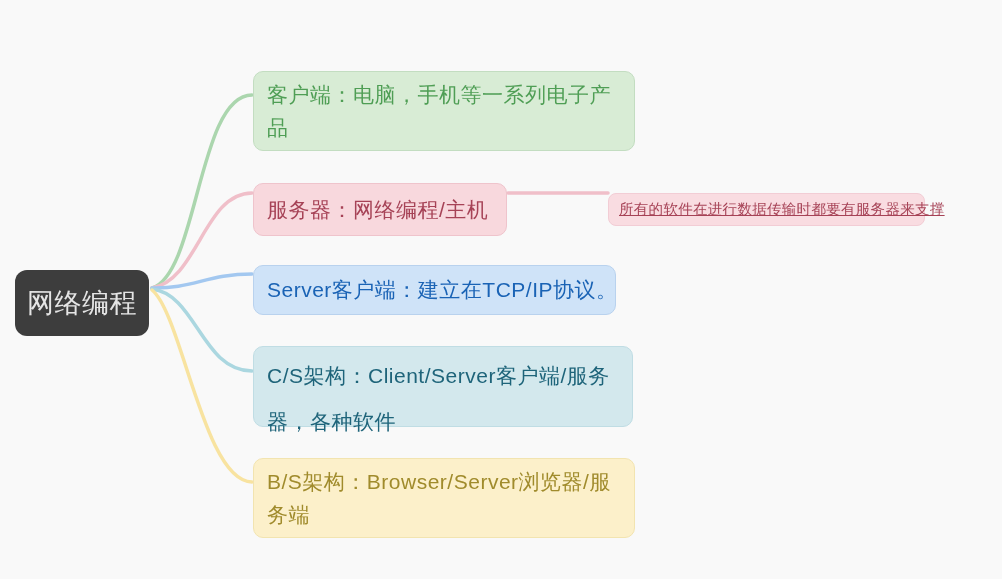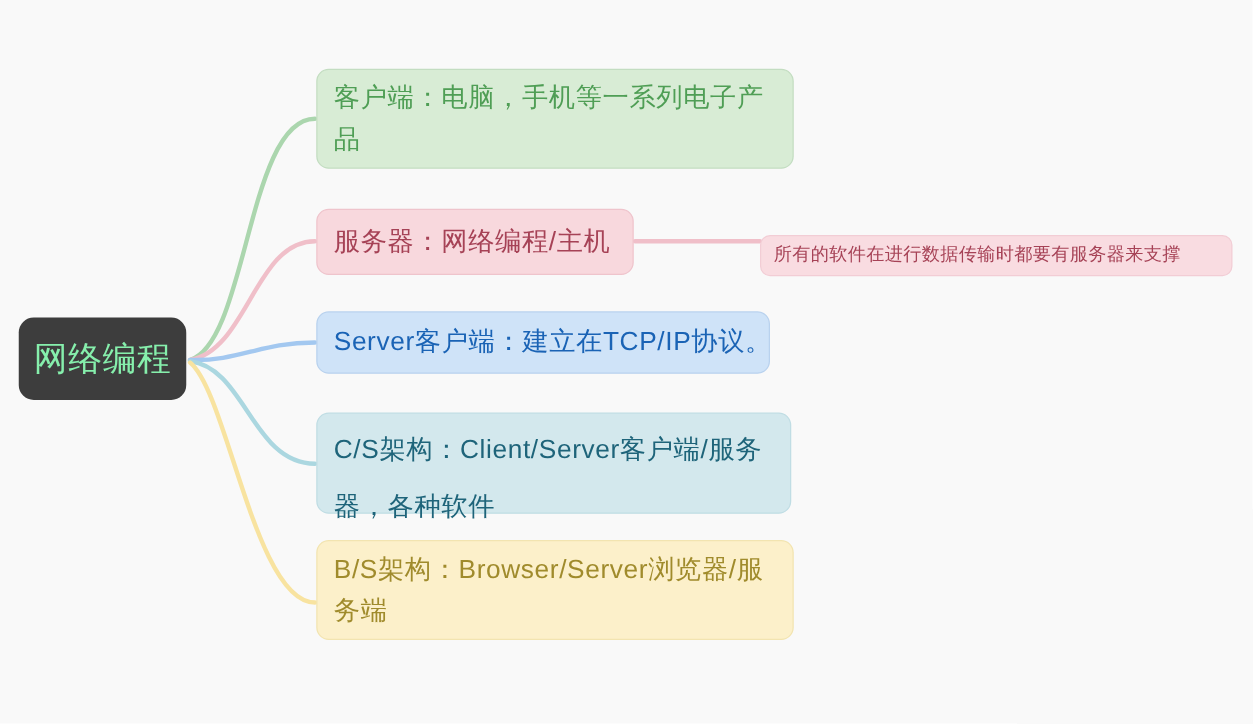--- a/index.html
+++ b/index.html
@@ -19,20 +19,21 @@
     left: 0; top: 0;
     width: 1002px; height: 579px;
     pointer-events: none;
   }
   .node {
     position: absolute;
     border-radius: 10px;
     border: 1px solid transparent;
     font-size: 21px;
     letter-spacing: 0.5px;
+    margin-top: 16px;
   }
   .root-node {
     left: 15px; top: 254px;
     width: 134px; height: 66px;
     border-radius: 12px;
     display: flex;
     align-items: center;
     justify-content: center;
     font-size: 27px;
     font-weight: 500;
@@ -45,44 +46,45 @@
     line-height: 33px;
   }
   .node-server {
     left: 253px; top: 167px;
     width: 254px; height: 53px;
     padding: 0 13px;
     line-height: 51px;
     white-space: nowrap;
   }
   .node-server-note {
-    left: 608px; top: 188px;
-    width: 378px; height: 33px;
+    left: 608px; top: 177px;
+    width: 317px; height: 33px;
     border-radius: 8px;
     font-size: 14.5px;
     letter-spacing: 0.3px;
     padding: 0 10px;
     line-height: 30px;
     white-space: nowrap;
+    text-decoration: underline;
   }
   .node-socket {
     left: 253px; top: 249px;
     width: 363px; height: 50px;
     padding: 0 13px;
     line-height: 48px;
     white-space: nowrap;
   }
   .node-cs {
     left: 253px; top: 330px;
     width: 380px; height: 81px;
     padding: 6px 13px;
     line-height: 46px;
   }
   .node-bs {
-    left: 253px; top: 432px;
+    left: 253px; top: 442px;
     width: 382px; height: 80px;
     padding: 6px 13px;
     line-height: 33px;
   }
   .edge {
     fill: none;
     stroke-width: 3.5;
     stroke-linecap: round;
   }
 </style>
@@ -93,21 +95,21 @@
 
   <svg id="edges" width="1002" height="579" viewBox="0 0 1002 579">
     <path class="edge" d="M152,288 C198,274 198,95 252,95" stroke="#abd6ae"></path>
     <path class="edge" d="M152,288 C198,280 204,193 252,193" stroke="#f0bfc9"></path>
     <path class="edge" d="M508,193 L608,193" stroke="#f0bfc9"></path>
     <path class="edge" d="M152,288 C192,289 208,274 252,274" stroke="#a3c8f0"></path>
     <path class="edge" d="M152,289 C196,294 202,371 252,371" stroke="#abd7e0"></path>
     <path class="edge" d="M152,290 C182,314 204,482 252,482" stroke="#f8e3a0"></path>
   </svg>
 
-  <div class="node root-node" style="background-color: rgb(61, 61, 61); color: #86efac;">网络编程</div>
+  <div class="node root-node" style="background-color: rgb(61, 61, 61); color: #e5e5e5;">网络编程</div>
 
   <div class="node node-client" style="background-color: rgb(216, 236, 213); border-color: rgb(195, 221, 193); color: rgb(79, 158, 85);">客户端：电脑，手机等一系列电子产品</div>
 
   <div class="node node-server" style="background-color: rgb(248, 216, 221); border-color: rgb(239, 196, 204); color: rgb(166, 66, 86);">服务器：网络编程/主机</div>
 
   <div class="node node-server-note" style="background-color: rgb(249, 220, 225); border-color: rgb(242, 205, 213); color: rgb(166, 66, 86);">所有的软件在进行数据传输时都要有服务器来支撑</div>
 
   <div class="node node-socket" style="background-color: rgb(207, 227, 248); border-color: rgb(185, 210, 238); color: rgb(26, 99, 181);">Server客户端：建立在TCP/IP协议。</div>
 
   <div class="node node-cs" style="background-color: rgb(211, 232, 237); border-color: rgb(192, 221, 228); color: rgb(30, 100, 122);"> C/S架构：Client/Server客户端/服务器，各种软件</div>

